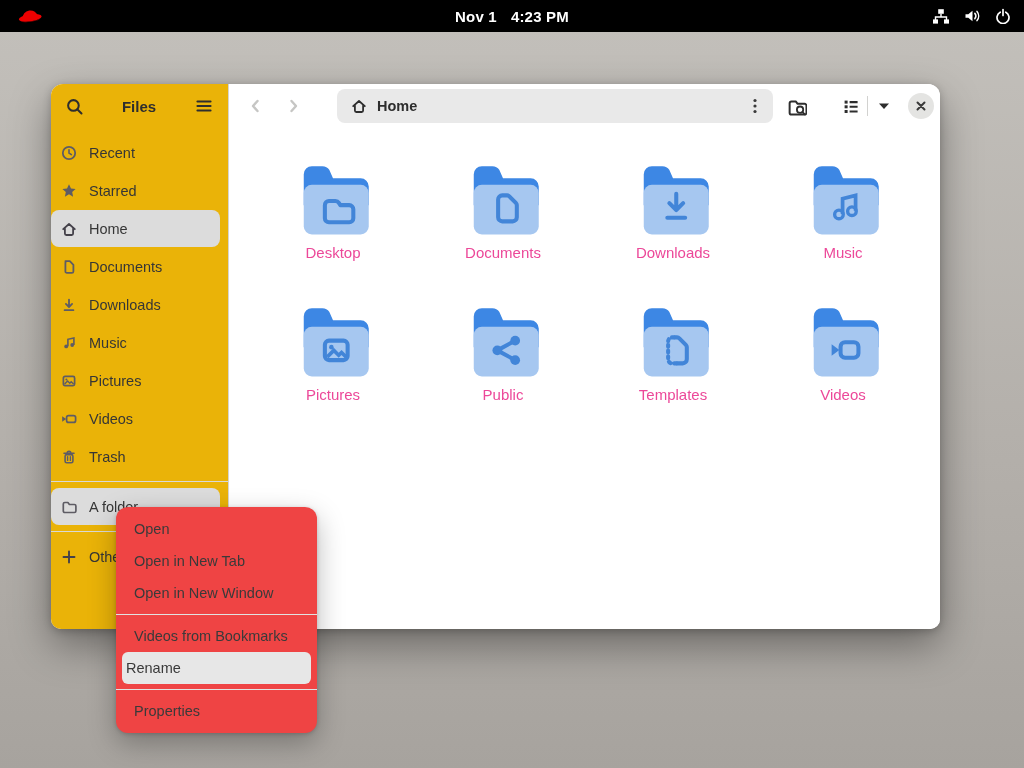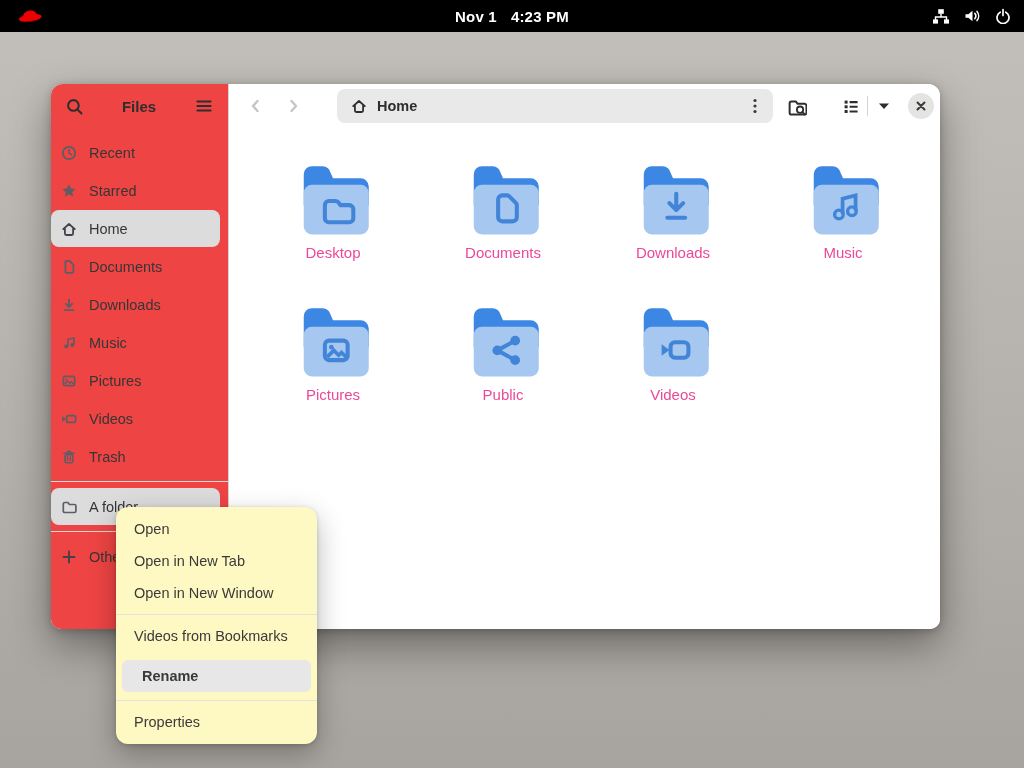--- a/index.html
+++ b/index.html
@@ -23,21 +23,21 @@
   .topbar-icons { position:absolute; right:12px; top:0; height:32px; display:flex; align-items:center; gap:13px; }
   .tb-icon { width:18px; height:18px; display:flex; align-items:center; justify-content:center; }
   
   .window {
     position:absolute; left:51px; top:84px; width:889px; height:545px;
     border-radius:12px 12px 10px 10px; background:#fff; display:flex;
     box-shadow:0 16px 40px rgba(0,0,0,.38), 0 2px 8px rgba(0,0,0,.22);
     overflow:hidden; z-index:2;
   }
   .sidebar {
-    width:178px; background:#ef4444; border-right:1px solid #d4d4d2;
+    width:178px; background:#eab308; border-right:1px solid #d4d4d2;
     display:flex; flex-direction:column; flex-shrink:0;
   }
   .sidebar-header { height:44px; display:flex; align-items:center; padding:0 15px; }
   .sidebar-title { flex:1; text-align:center; font-weight:bold; font-size:15px; color:#2e2e2e; }
   .icon-btn { background:none; border:none; padding:0; display:flex; align-items:center; justify-content:center; cursor:pointer; }
   .sidebar-list { padding:6px 8px 0 0; }
   .side-item {
     height:37px; margin-bottom:1px; display:flex; align-items:center; gap:12px;
     padding-left:10px; border-radius:8px; font-size:14.5px; color:#363636; cursor:pointer;
   }
@@ -63,28 +63,28 @@
   }
   
   .content { flex:1; padding:30px 0 0 19px; }
   .grid { display:grid; grid-template-columns:repeat(4,170px); grid-auto-rows:142px; }
   .cell { display:flex; flex-direction:column; align-items:center; cursor:pointer; }
   .cell .f-icon { width:78px; height:78px; }
   .cell .f-name { margin-top:7px; font-size:15px; color:#ec4899; line-height:20px; }
   
   .ctx-menu {
     position:absolute; left:116px; top:507px; width:201px; z-index:10;
-    background:#fef9c3; border-radius:12px; padding:6px 0;
+    background:#ef4444; border-radius:12px; padding:6px 0;
     box-shadow:0 10px 28px rgba(0,0,0,.28), 0 1px 4px rgba(0,0,0,.18);
   }
   .ctx-item {
     height:32px; line-height:32px; padding-left:18px; font-size:14.5px; color:#3a3a3a; cursor:pointer;
   }
   .ctx-item.highlighted {
-    margin:8px 6px; padding-left:20px; border-radius:6px; background:#e7e7e7;font-weight:bold;
+    margin:0 6px; padding-left:4px; border-radius:6px; background:#e7e7e7;
   }
   .ctx-sep { height:1px; background:#e2e2e1; margin:5px 0; }
   svg { display:block; }
 </style>
 </head>
 <body>
 
 <svg width="0" height="0" style="position:absolute">
   <defs>
     <g id="i-search">
@@ -424,20 +424,28 @@
             <path d="M41,62 L63,50 M41,62 L63,74" stroke="#4285d8" stroke-width="5"></path>
             <circle cx="41" cy="62" r="6" fill="#4285d8"></circle>
             <circle cx="63" cy="50" r="6" fill="#4285d8"></circle>
             <circle cx="63" cy="74" r="6" fill="#4285d8"></circle>
           </svg>
           <div class="f-name">Public</div>
         </div>
         <div class="cell">
           <svg class="f-icon" viewBox="0 0 96 96">
             <use href="#big-folder"></use>
+            <path d="M49,46 h4 a4,4 0 0 1 2.8,1.2 l8,8 A4,4 0 0 1 65,58 v15 a5,5 0 0 1 -5,5 h-8" fill="none" stroke="#4285d8" stroke-width="5" stroke-linejoin="round"></path>
+            <path d="M52,78 h-5 a5,5 0 0 1 -5,-5 V51 a5,5 0 0 1 5,-5 h2" fill="none" stroke="#4285d8" stroke-width="5" stroke-dasharray="2.5,4.5" stroke-linecap="round"></path>
+          </svg>
+          <div class="f-name">Templates</div>
+        </div>
+        <div class="cell">
+          <svg class="f-icon" viewBox="0 0 96 96">
+            <use href="#big-folder"></use>
             <path d="M34,54.5 l9.5,7 -9.5,7 z" fill="#4285d8"></path>
             <rect x="45" y="52" width="22" height="19" rx="5.5" fill="none" stroke="#4285d8" stroke-width="5"></rect>
           </svg>
           <div class="f-name">Videos</div>
         </div>
       </div>
     </div>
   </div>
 </div>
 

